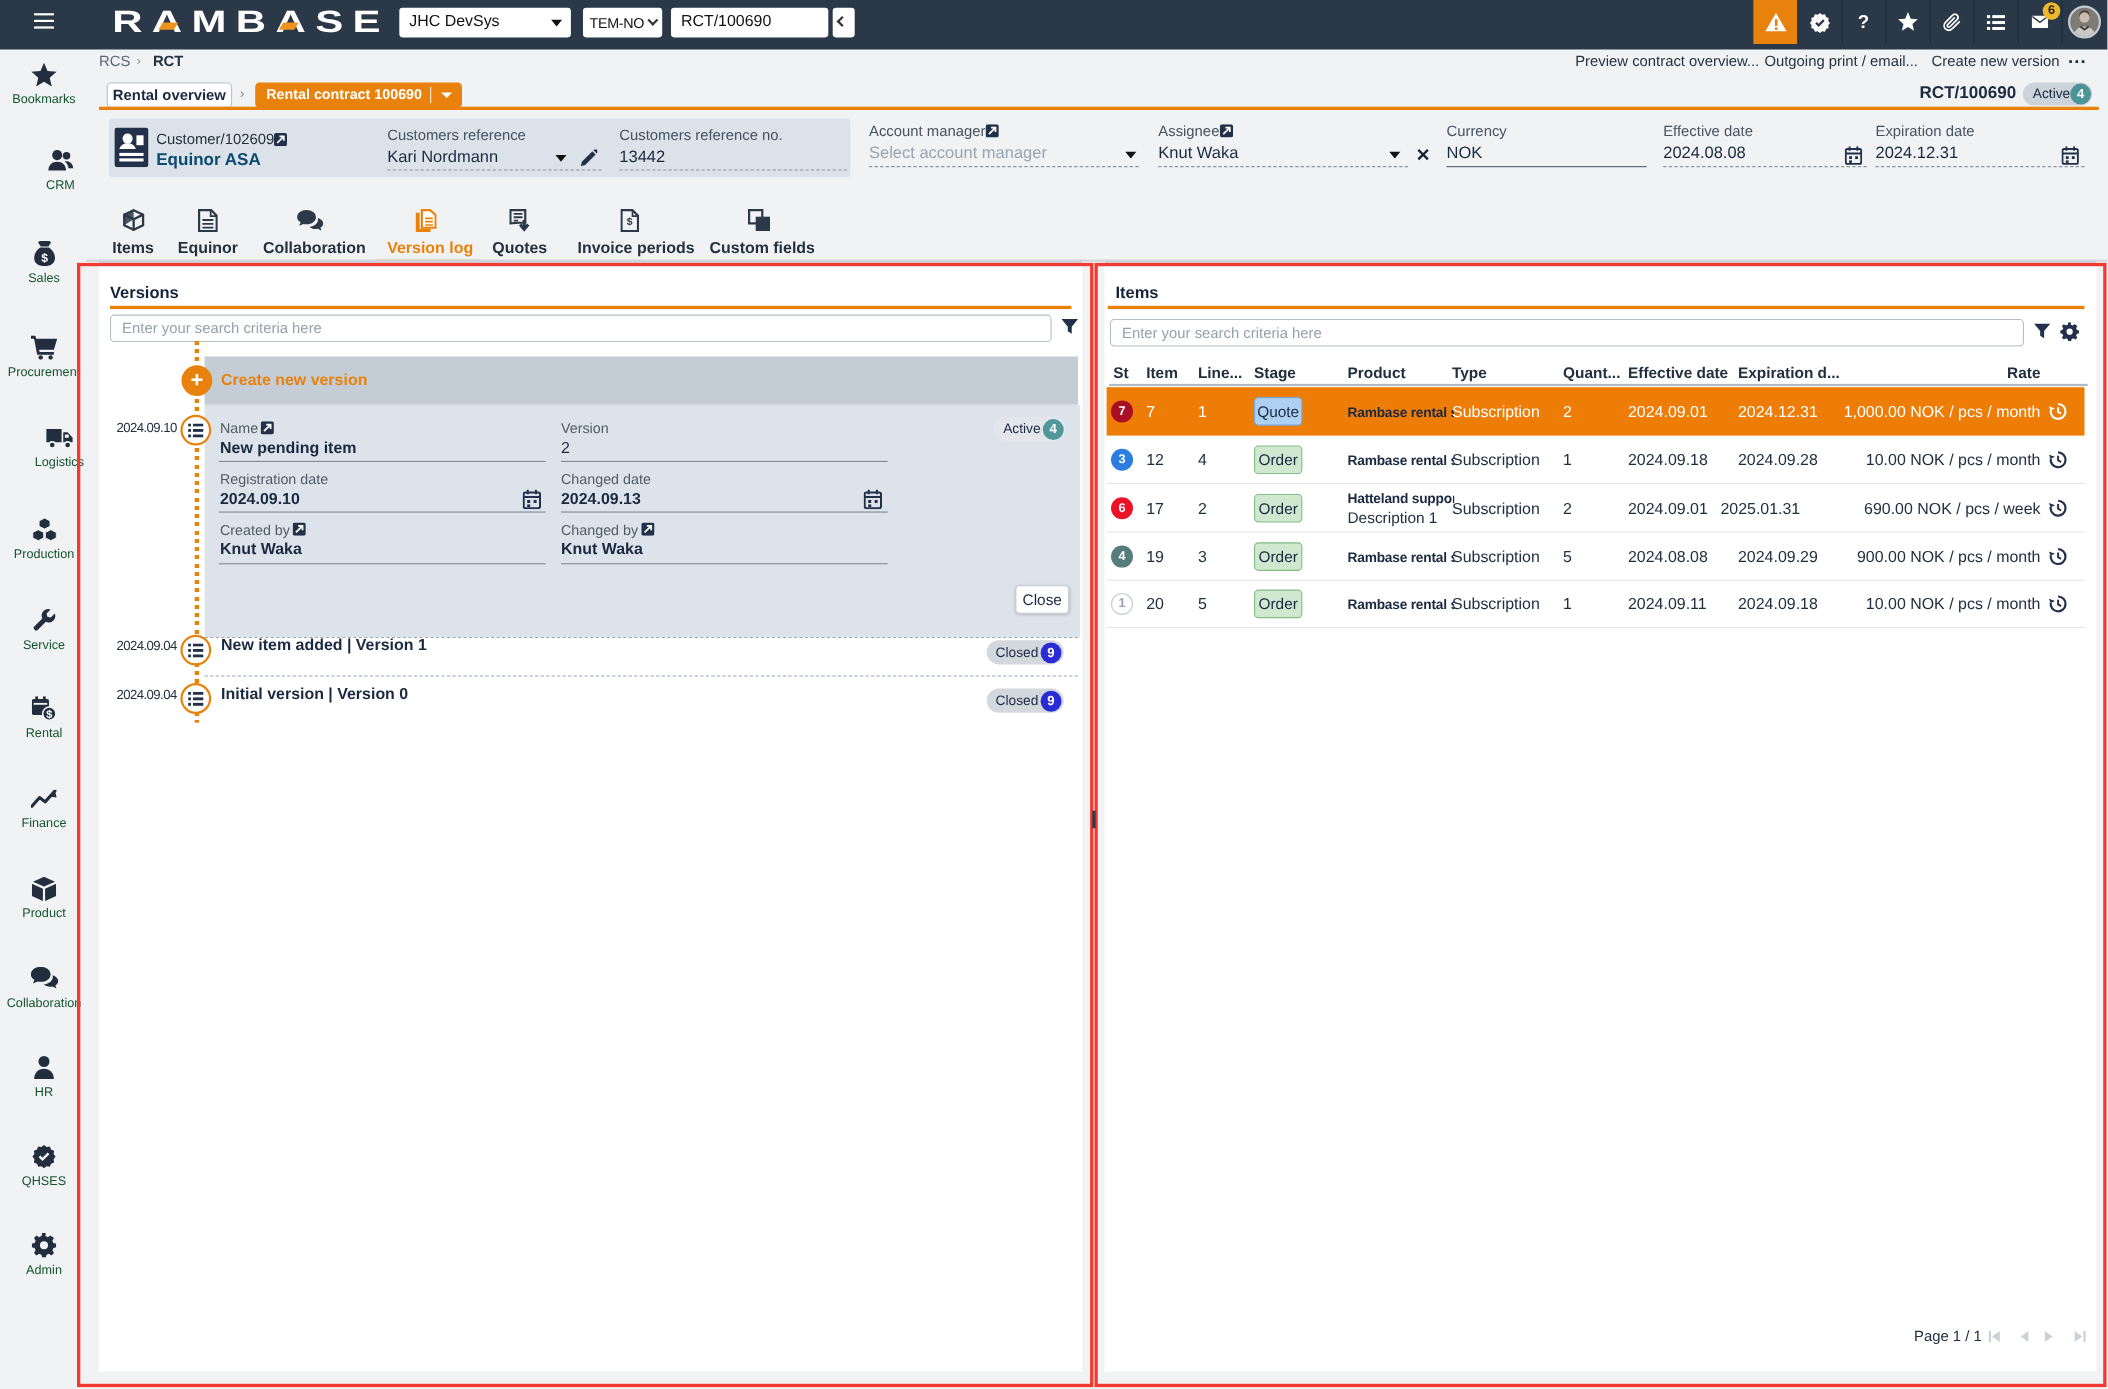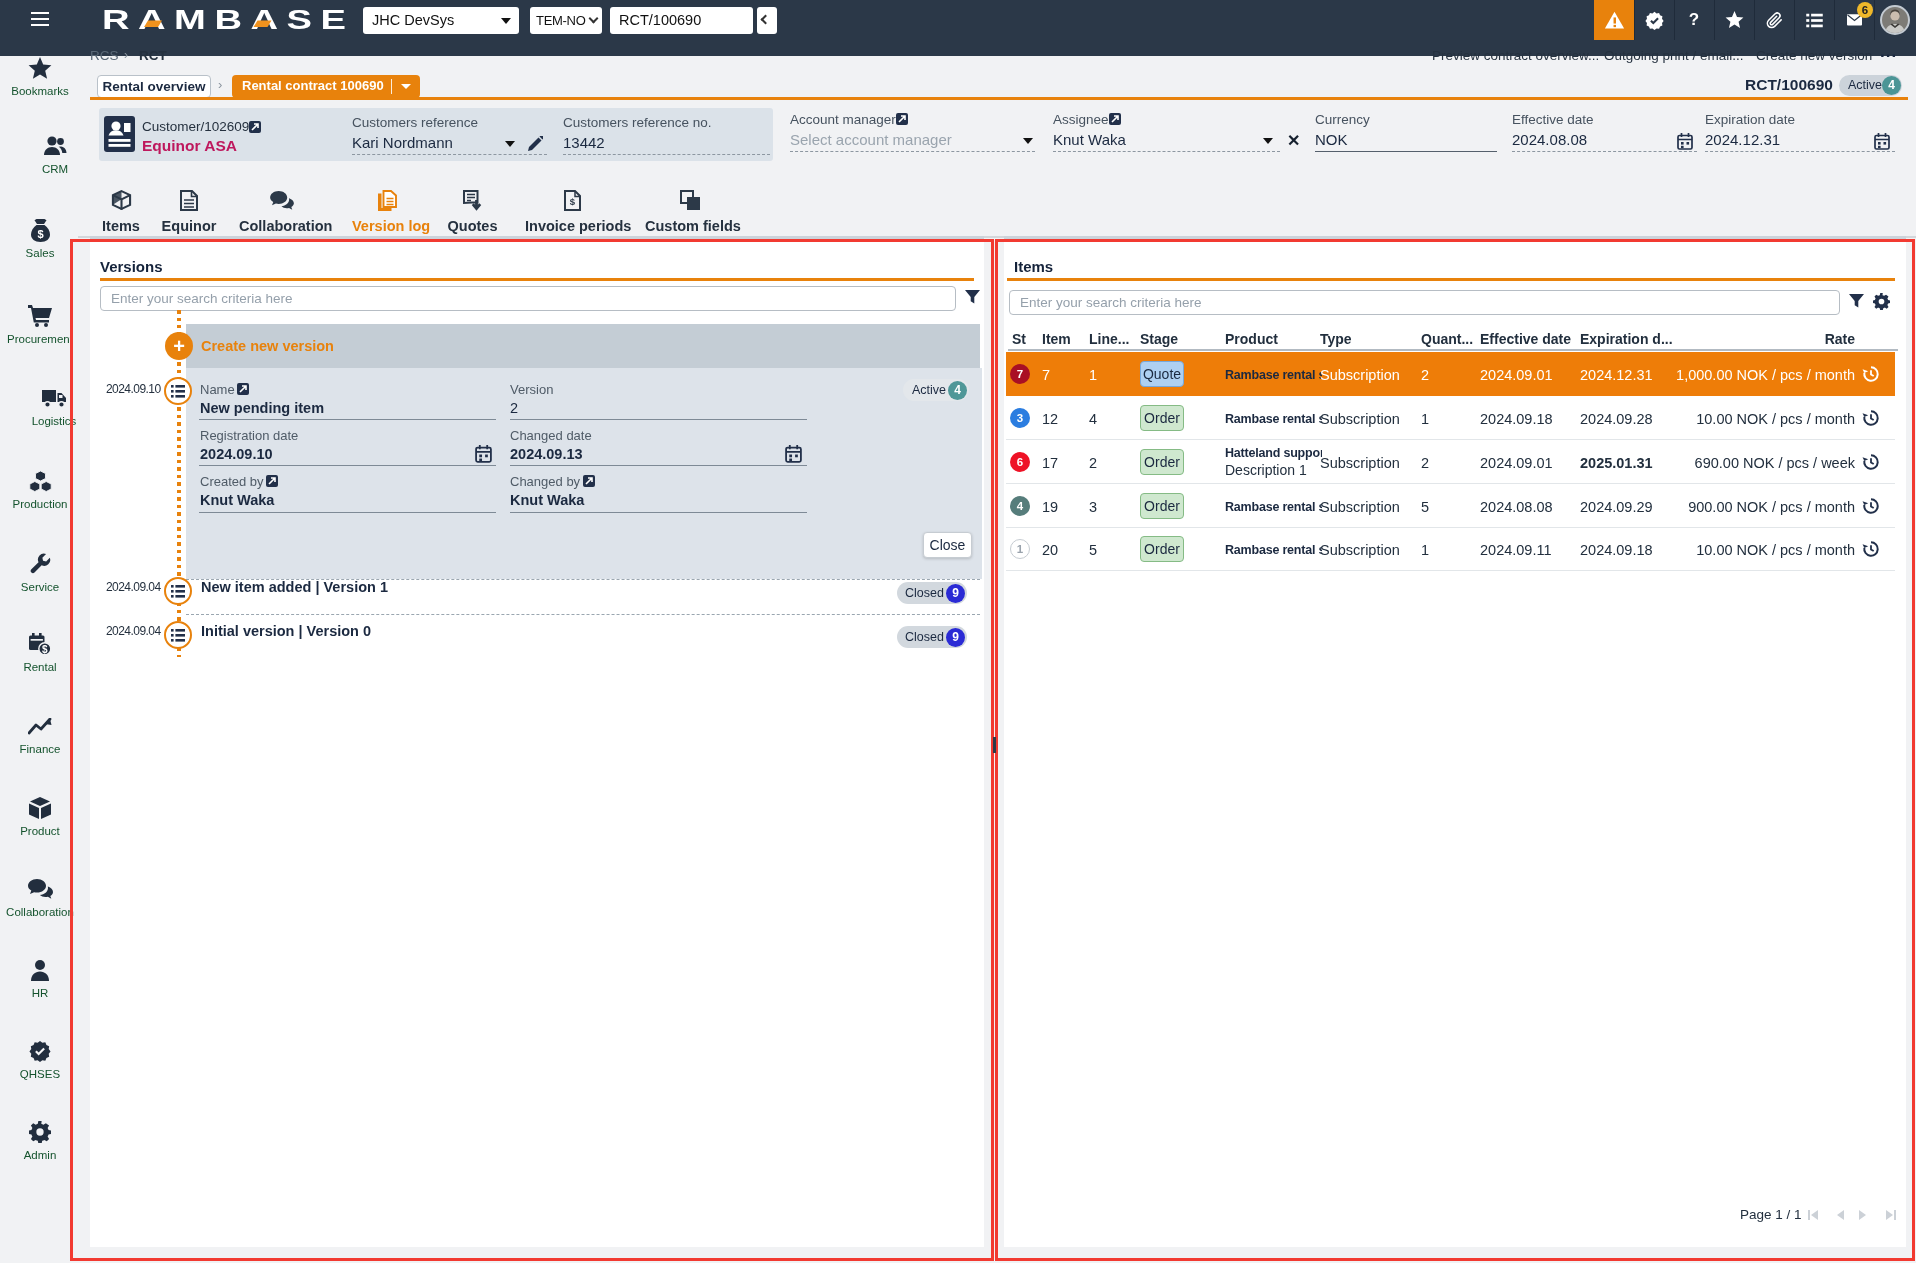--- a/index.html
+++ b/index.html
@@ -1,21 +1,21 @@
 <!DOCTYPE html>
 <html><head>
 <meta charset="utf-8">
 <style>
 * { margin:0; padding:0; box-sizing:border-box; }
 html,body { width:1916px; height:1263px; overflow:hidden; }
 body { font-family:"Liberation Sans", sans-serif; background:#f1f2f4; position:relative; color:#25313f; }
 .abs { position:absolute; }
 
 
-#topbar { position:absolute; left:0; top:0; width:1916px; height:56px; background:#2b3848; }
+#topbar { position:absolute; left:0; top:0; width:1916px; height:45px; background:#2b3848; }
 .hamb { position:absolute; left:31px; top:12px; width:18px; height:16px; }
 .hamb div { height:2px; background:#fff; margin-bottom:4px; }
 #logo { position:absolute; top:0px; }
 .tsel { position:absolute; top:7px; height:27px; background:#fff; border-radius:3px; font-size:14.5px; color:#111; line-height:27px; padding-left:9px; }
 .tsel .arr { position:absolute; right:8px; top:11px; width:0; height:0; border-left:5px solid transparent; border-right:5px solid transparent; border-top:6px solid #111; }
 .tsel .chev { position:absolute; right:5px; top:8px; width:7px; height:7px; border-right:2px solid #333; border-bottom:2px solid #333; transform:rotate(45deg); }
 .ticell { position:absolute; top:0; width:40px; height:40px; display:flex; align-items:center; justify-content:center; }
 
 
 .sbitem { position:absolute; left:0; width:80px; text-align:center; color:#14532d; }
@@ -316,21 +316,21 @@
       <path d="M4.5 19.5c1-3.4 4-5.2 7.5-5.2s6.5 1.8 7.5 5.2z" fill="#fff"></path>
       <rect x="4.5" y="23" width="22" height="2.8" fill="#fff"></rect>
       <rect x="4.5" y="28" width="22" height="2.8" fill="#fff"></rect>
       <rect x="20" y="7" width="6.5" height="9" fill="#fff"></rect>
     </svg>
   <div class="abs" style="left:142px; top:119px; font-size:13.5px; color:#25313f;">Customer/102609</div>
   <svg class="abs" style="left:249px; top:121px;" width="12" height="12" viewBox="0 0 12 12">
       <rect width="12" height="12" rx="2" fill="#22304a"></rect>
       <path d="M3 9L9 3M5 3h4v4" stroke="#fff" stroke-width="1.6" fill="none"></path>
     </svg>
-  <div class="abs" style="left:142px; top:137px; font-weight:bold; font-size:15.5px; color:#be185d;">Equinor ASA</div>
+  <div class="abs" style="left:142px; top:137px; font-weight:bold; font-size:15.5px; color:#0c4a6e;">Equinor ASA</div>
   <div class="fldlbl" style="left:352px; top:115px;">Customers reference</div>
   <div class="fldval" style="left:352px; top:134px;">Kari Nordmann</div>
   <div class="abs" style="left:505px; top:141px; width:0; height:0; border-left:5px solid transparent; border-right:5px solid transparent; border-top:6px solid #111;"></div>
   <svg class="abs" style="left:528px; top:136px;" width="15" height="15" viewBox="0 0 15 15">
       <path d="M0 15l1-4 9.5-9.5 3 3L4 14z" fill="#22304a"></path>
       <path d="M11.5 .5l3 3 .5-.5a2.1 2.1 0 0 0-3-3z" fill="#22304a"></path>
     </svg>
   <div class="dashu" style="left:352px; top:154px; width:195px;"></div>
   <div class="fldlbl" style="left:563px; top:115px;">Customers reference no.</div>
   <div class="fldval" style="left:563px; top:134px;">13442</div>
@@ -643,21 +643,21 @@
   <div class="abs" style="left:2px; top:201px; width:889px; height:44px; border-bottom:1px solid #e2e6e9;"></div>
   <div class="stc" style="left:6px; top:213px; background:#ee1226;">6</div>
   <div class="td" style="left:38px; top:216px;">17</div>
   <div class="td" style="left:85px; top:216px;">2</div>
   <div class="stagebadge o-badge" style="left:136px; top:210px;">Order</div>
   <div class="td prod" style="left:221px; top:207px;">Hatteland suppor</div>
   <div class="td" style="left:221px; top:223px; font-size:14px; color:#222f3e;">Description 1</div>
   <div class="td" style="left:316px; top:216px;">Subscription</div>
   <div class="td" style="left:417px; top:216px;">2</div>
   <div class="td" style="left:476px; top:216px;">2024.09.01</div>
-  <div class="td" style="left:576px; top:216px;font-weight:bold;">2025.01.31</div>
+  <div class="td" style="left:560px; top:216px;">2025.01.31</div>
   <div class="td" style="right:51px; top:216px;">690.00 NOK / pcs / week</div>
   <svg class="abs" style="left:858px; top:214px;" width="18" height="18" viewBox="0 0 20 20">
       <path d="M10 2.5a7.5 7.5 0 1 1-7.4 6.2" fill="none" stroke="#22304a" stroke-width="2.2"></path>
       <path d="M0.6 4.8l2 4.2 4.3-2z" fill="#22304a"></path>
       <path d="M10 5.8v4.7l3 1.8" fill="none" stroke="#22304a" stroke-width="2"></path>
     </svg>
 
   <div class="abs" style="left:2px; top:245px; width:889px; height:43.5px; border-bottom:1px solid #e2e6e9;"></div>
   <div class="stc" style="left:6px; top:257px; background:#567d7b;">4</div>
   <div class="td" style="left:38px; top:260px;">19</div>

